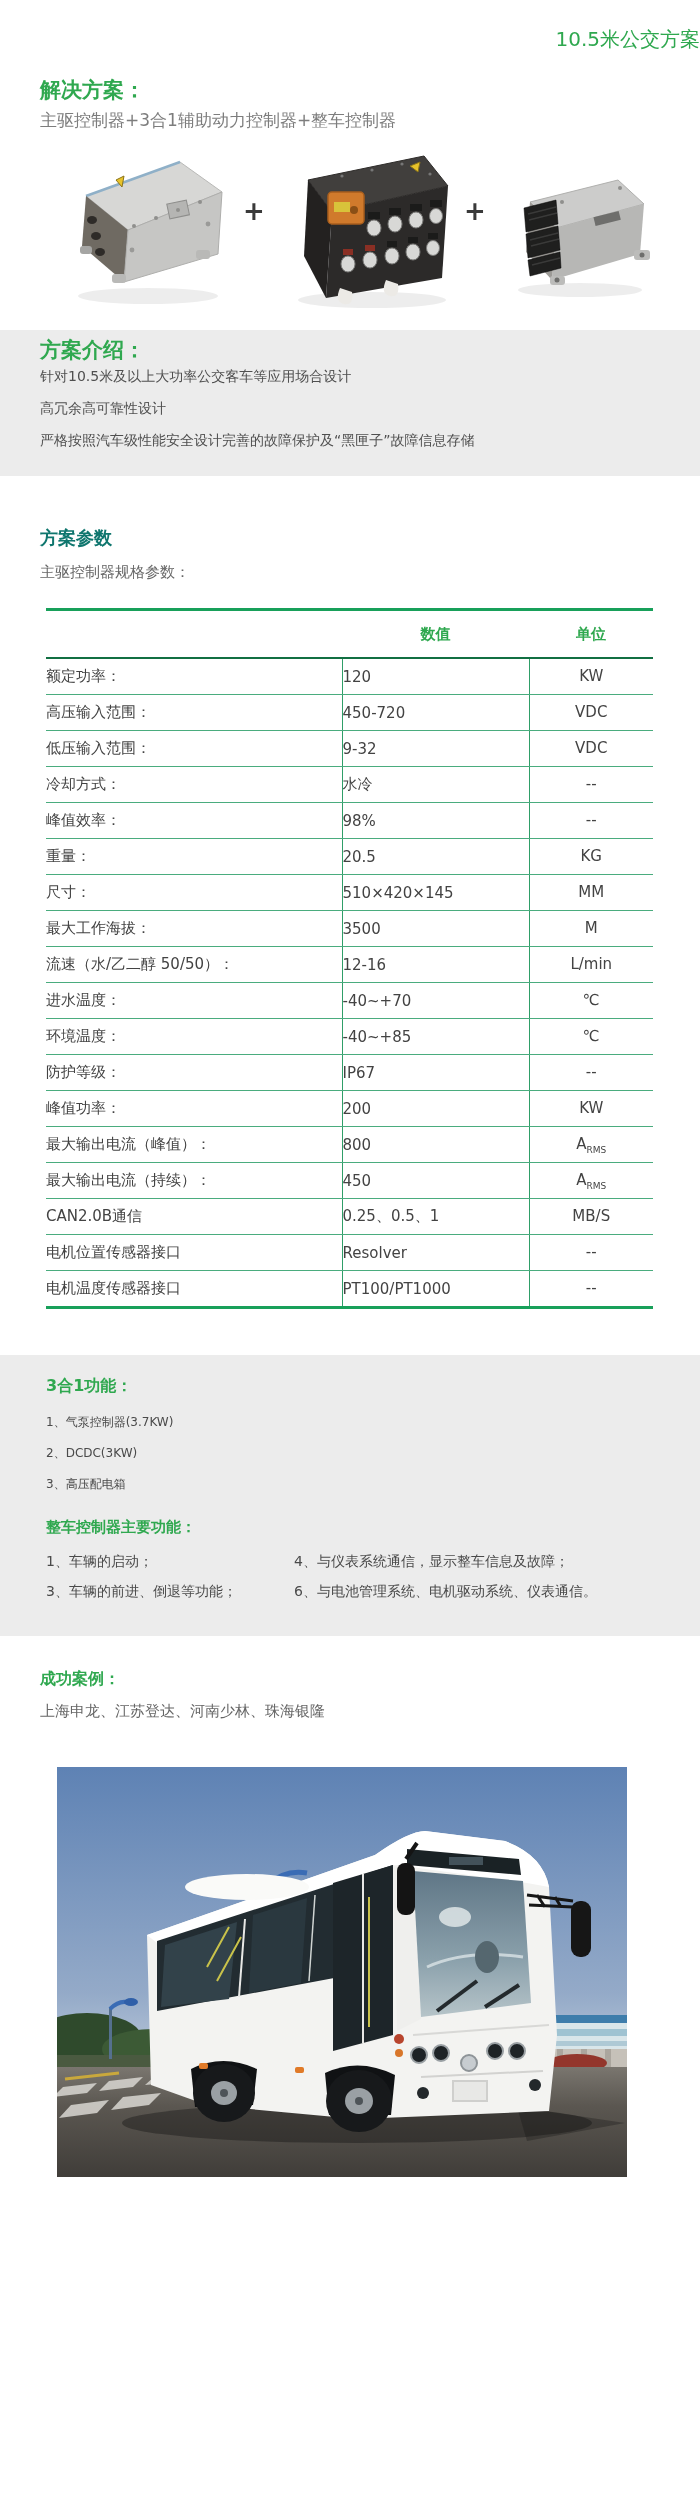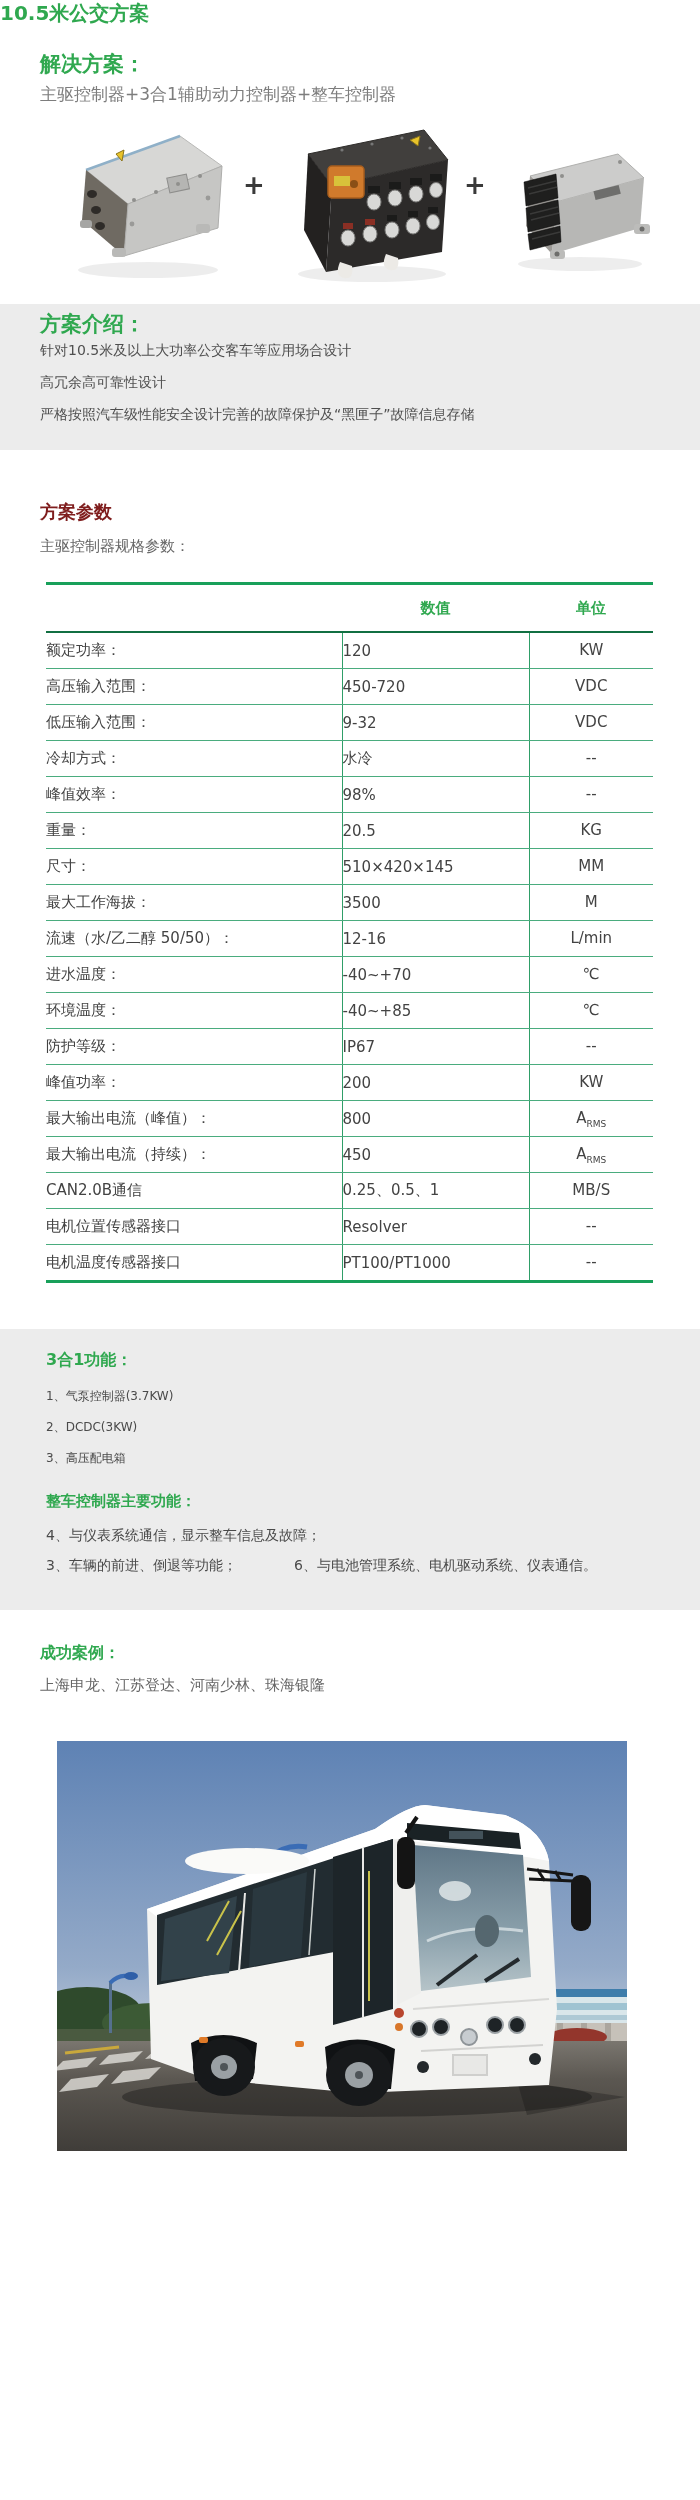--- a/index.html
+++ b/index.html
@@ -3,22 +3,22 @@
 <meta charset="utf-8">
 <style>
   html,body{margin:0;padding:0;}
   body{
     width:700px;min-height:2500px;background:#ffffff;
     font-family:"DejaVu Sans","Liberation Sans",sans-serif;
     color:#4f4f4f;-webkit-font-smoothing:antialiased;
   }
   
   .page-title{
-    text-align:left;font-size:20px;line-height:26px;
-    font-weight:bold;color:#2fa84f;
+    padding-top:26px;text-align:right;font-size:20px;line-height:26px;
+    font-weight:normal;color:#2fa84f;
   }
   
   .solution{margin:28px 0 0 40px;}
   .sec-heading{font-size:21px;font-weight:bold;color:#2fa84f;line-height:20px;}
   .solution-formula{margin-top:8px;font-size:17px;color:#7d7d7d;line-height:24px;}
   
   .products{position:relative;height:178px;margin-top:8px;}
   .product{position:absolute;}
   .p1{left:56px;top:10px;}
   .p2{left:282px;top:0px;}
@@ -27,21 +27,21 @@
     position:absolute;top:58px;font-size:26px;font-weight:bold;color:#3a3a3a;
     line-height:26px;
   }
   .plus1{left:243px;}
   .plus2{left:464px;}
   
   .intro-box{margin-top:12px;background:#ececec;padding:10px 40px 20px 40px;}
   .intro-line{font-size:14px;line-height:32px;color:#4f4f4f;}
   
   .params-head{margin:50px 0 0 40px;}
-  .params-title{font-size:18px;font-weight:bold;color:#7f1d1d;line-height:24px;}
+  .params-title{font-size:18px;font-weight:bold;color:#0f766e;line-height:24px;}
   .params-sub{margin-top:12px;font-size:15px;color:#666;line-height:20px;}
   
   table.spec{
     margin:26px 0 12px 46px;width:607px;border-collapse:collapse;
     font-size:15px;color:#434343;table-layout:fixed;
     border-top:3px solid #18a05a;border-bottom:3px solid #18a05a;
   }
   col.col-label{width:296px;}
   col.col-value{width:187px;}
   col.col-unit{width:124px;}
@@ -339,20 +339,21 @@
       <li>1、气泵控制器(3.7KW)</li>
 
       <li>2、DCDC(3KW)</li>
 
       <li>3、高压配电箱</li>
     </ol>
   <div class="vcu-heading">整车控制器主要功能：</div>
   <div class="vcu-rows">
 
       <div class="vcu-row">
+        <span class="vcu-left">1、车辆的启动；</span>
         <span class="vcu-right">4、与仪表系统通信，显示整车信息及故障；</span>
       </div>
 
 
       <div class="vcu-row">
         <span class="vcu-left">3、车辆的前进、倒退等功能；</span>
         <span class="vcu-right">6、与电池管理系统、电机驱动系统、仪表通信。</span>
       </div>
     </div>
 </div>

